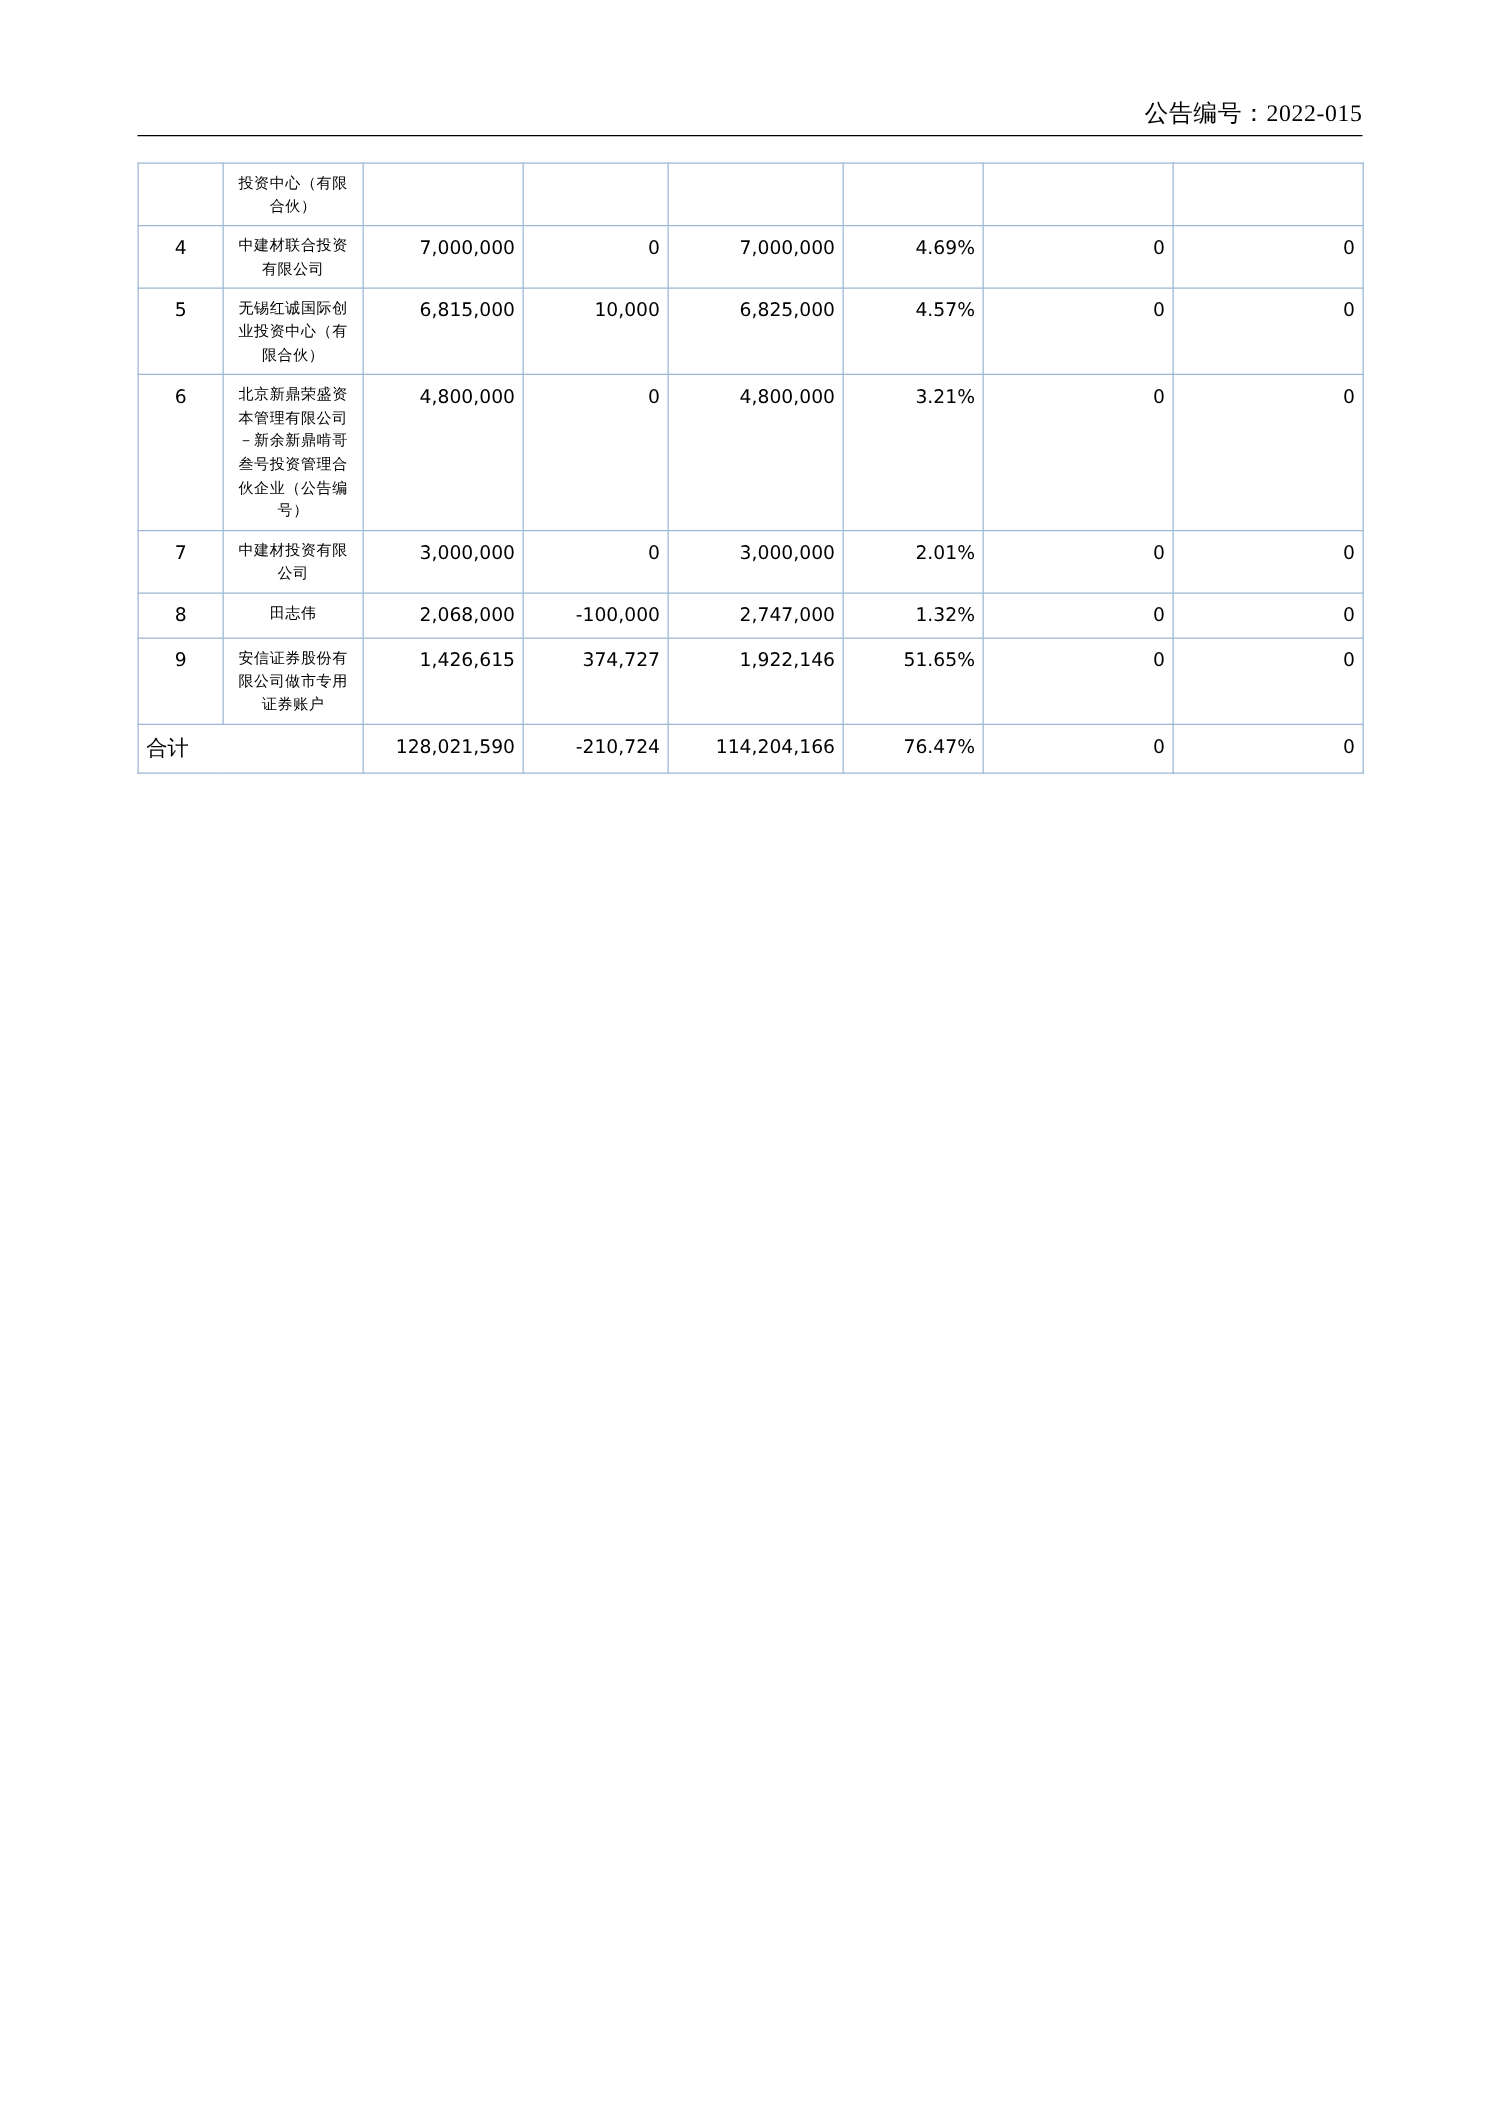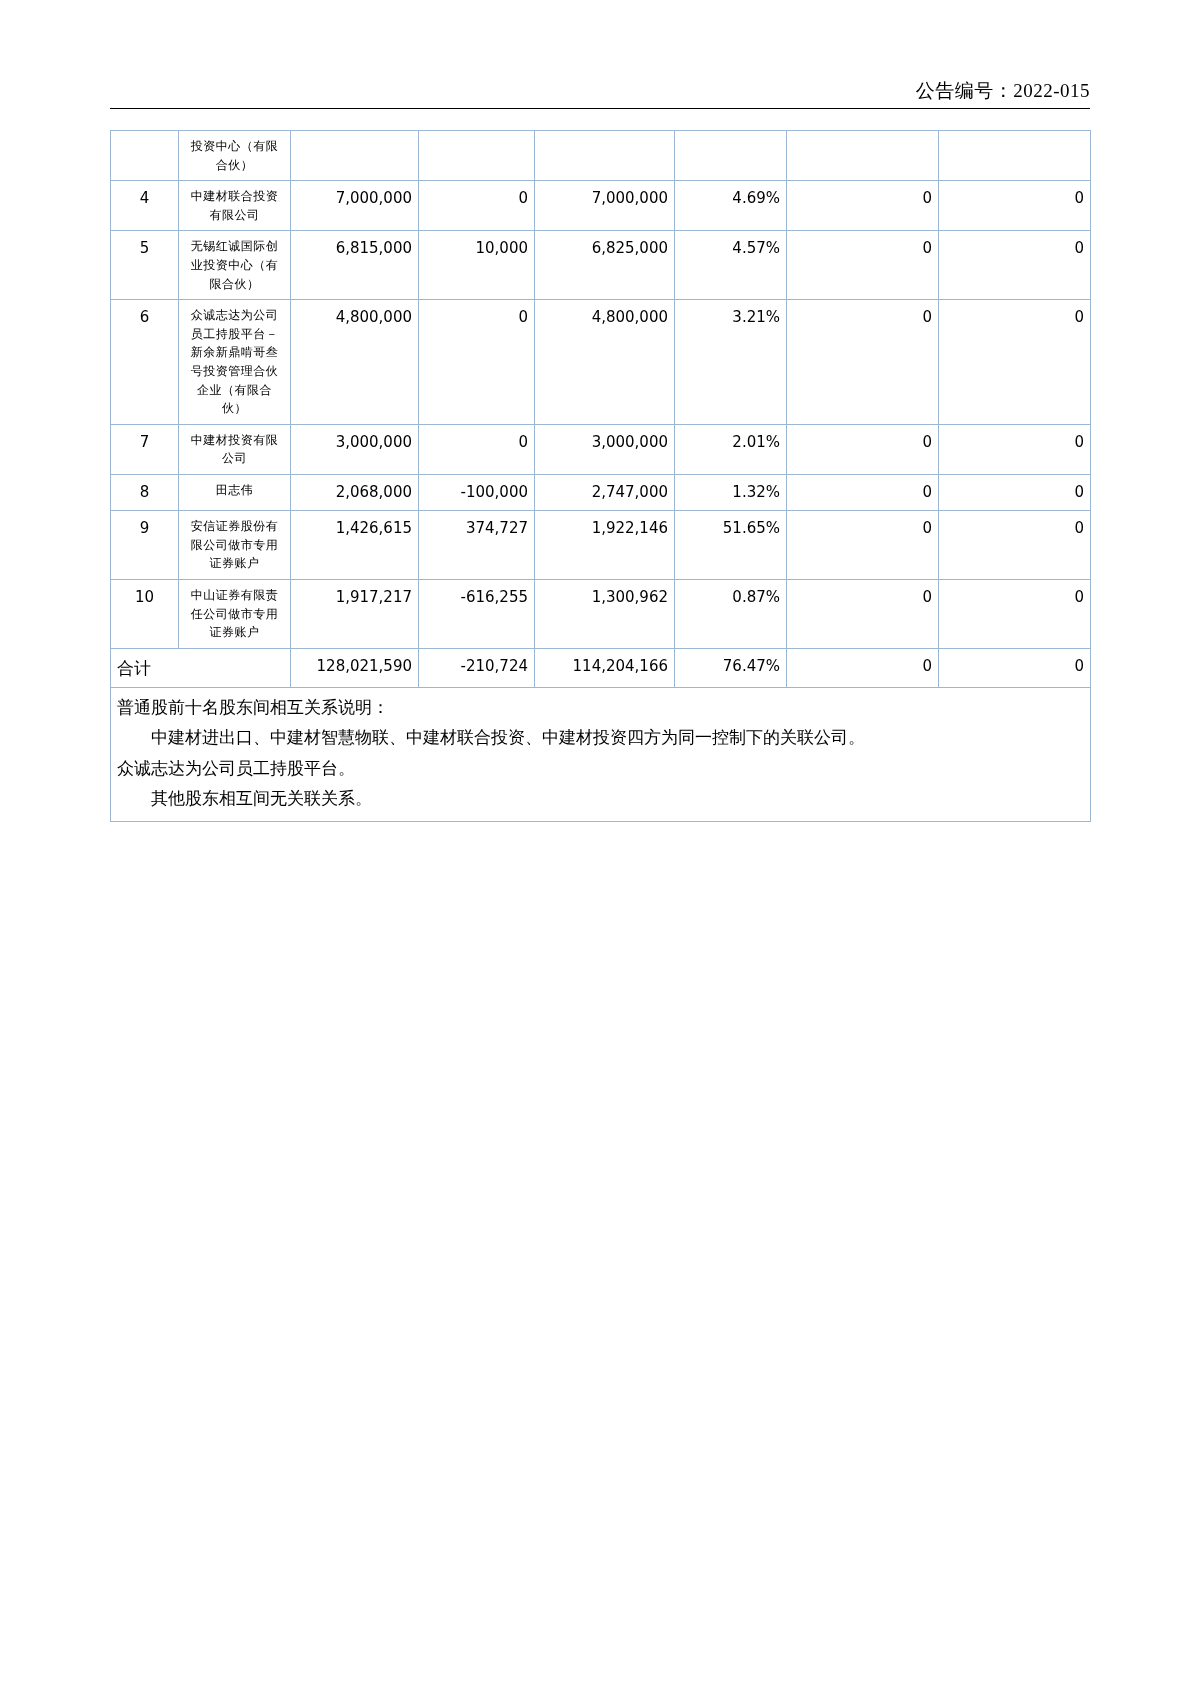--- a/index.html
+++ b/index.html
@@ -141,21 +141,21 @@
           <td class="col-name name-cell cn">无锡红诚国际创业投资中心（有限合伙）</td>
           <td class="col-a num">6,815,000</td>
           <td class="col-b num">10,000</td>
           <td class="col-c num">6,825,000</td>
           <td class="col-d num">4.57%</td>
           <td class="col-e num">0</td>
           <td class="col-f num">0</td>
         </tr>
         <tr>
           <td class="col-no num">6</td>
-          <td class="col-name name-cell cn">众诚志达为公司员工持股平台－新余新鼎啃哥叁号投资管理合伙企业（有限合伙）</td>
+          <td class="col-name name-cell cn">北京新鼎荣盛资本管理有限公司－新余新鼎啃哥叁号投资管理合伙企业（公告编号）</td>
           <td class="col-a num">4,800,000</td>
           <td class="col-b num">0</td>
           <td class="col-c num">4,800,000</td>
           <td class="col-d num">3.21%</td>
           <td class="col-e num">0</td>
           <td class="col-f num">0</td>
         </tr>
         <tr>
           <td class="col-no num">7</td>
           <td class="col-name name-cell cn">中建材投资有限公司</td>
@@ -180,43 +180,25 @@
           <td class="col-no num">9</td>
           <td class="col-name name-cell cn">安信证券股份有限公司做市专用证券账户</td>
           <td class="col-a num">1,426,615</td>
           <td class="col-b num">374,727</td>
           <td class="col-c num">1,922,146</td>
           <td class="col-d num">51.65%</td>
           <td class="col-e num">0</td>
           <td class="col-f num">0</td>
         </tr>
         <tr>
-          <td class="col-no num">10</td>
-          <td class="col-name name-cell cn">中山证券有限责任公司做市专用证券账户</td>
-          <td class="col-a num">1,917,217</td>
-          <td class="col-b num">-616,255</td>
-          <td class="col-c num">1,300,962</td>
-          <td class="col-d num">0.87%</td>
-          <td class="col-e num">0</td>
-          <td class="col-f num">0</td>
-        </tr>
-        <tr>
           <td class="total-label" colspan="2">合计</td>
           <td class="col-a num">128,021,590</td>
           <td class="col-b num">-210,724</td>
           <td class="col-c num">114,204,166</td>
           <td class="col-d num">76.47%</td>
           <td class="col-e num">0</td>
           <td class="col-f num">0</td>
         </tr>
-        <tr>
-          <td class="notes-cell" colspan="8">
-            <p>普通股前十名股东间相互关系说明：</p>
-            <p class="indent">中建材进出口、中建材智慧物联、中建材联合投资、中建材投资四方为同一控制下的关联公司。</p>
-            <p>众诚志达为公司员工持股平台。</p>
-            <p class="indent">其他股东相互间无关联关系。</p>
-          </td>
-        </tr>
       </tbody>
     </table>
   </div>
 
 </div>
 
 </body></html>

